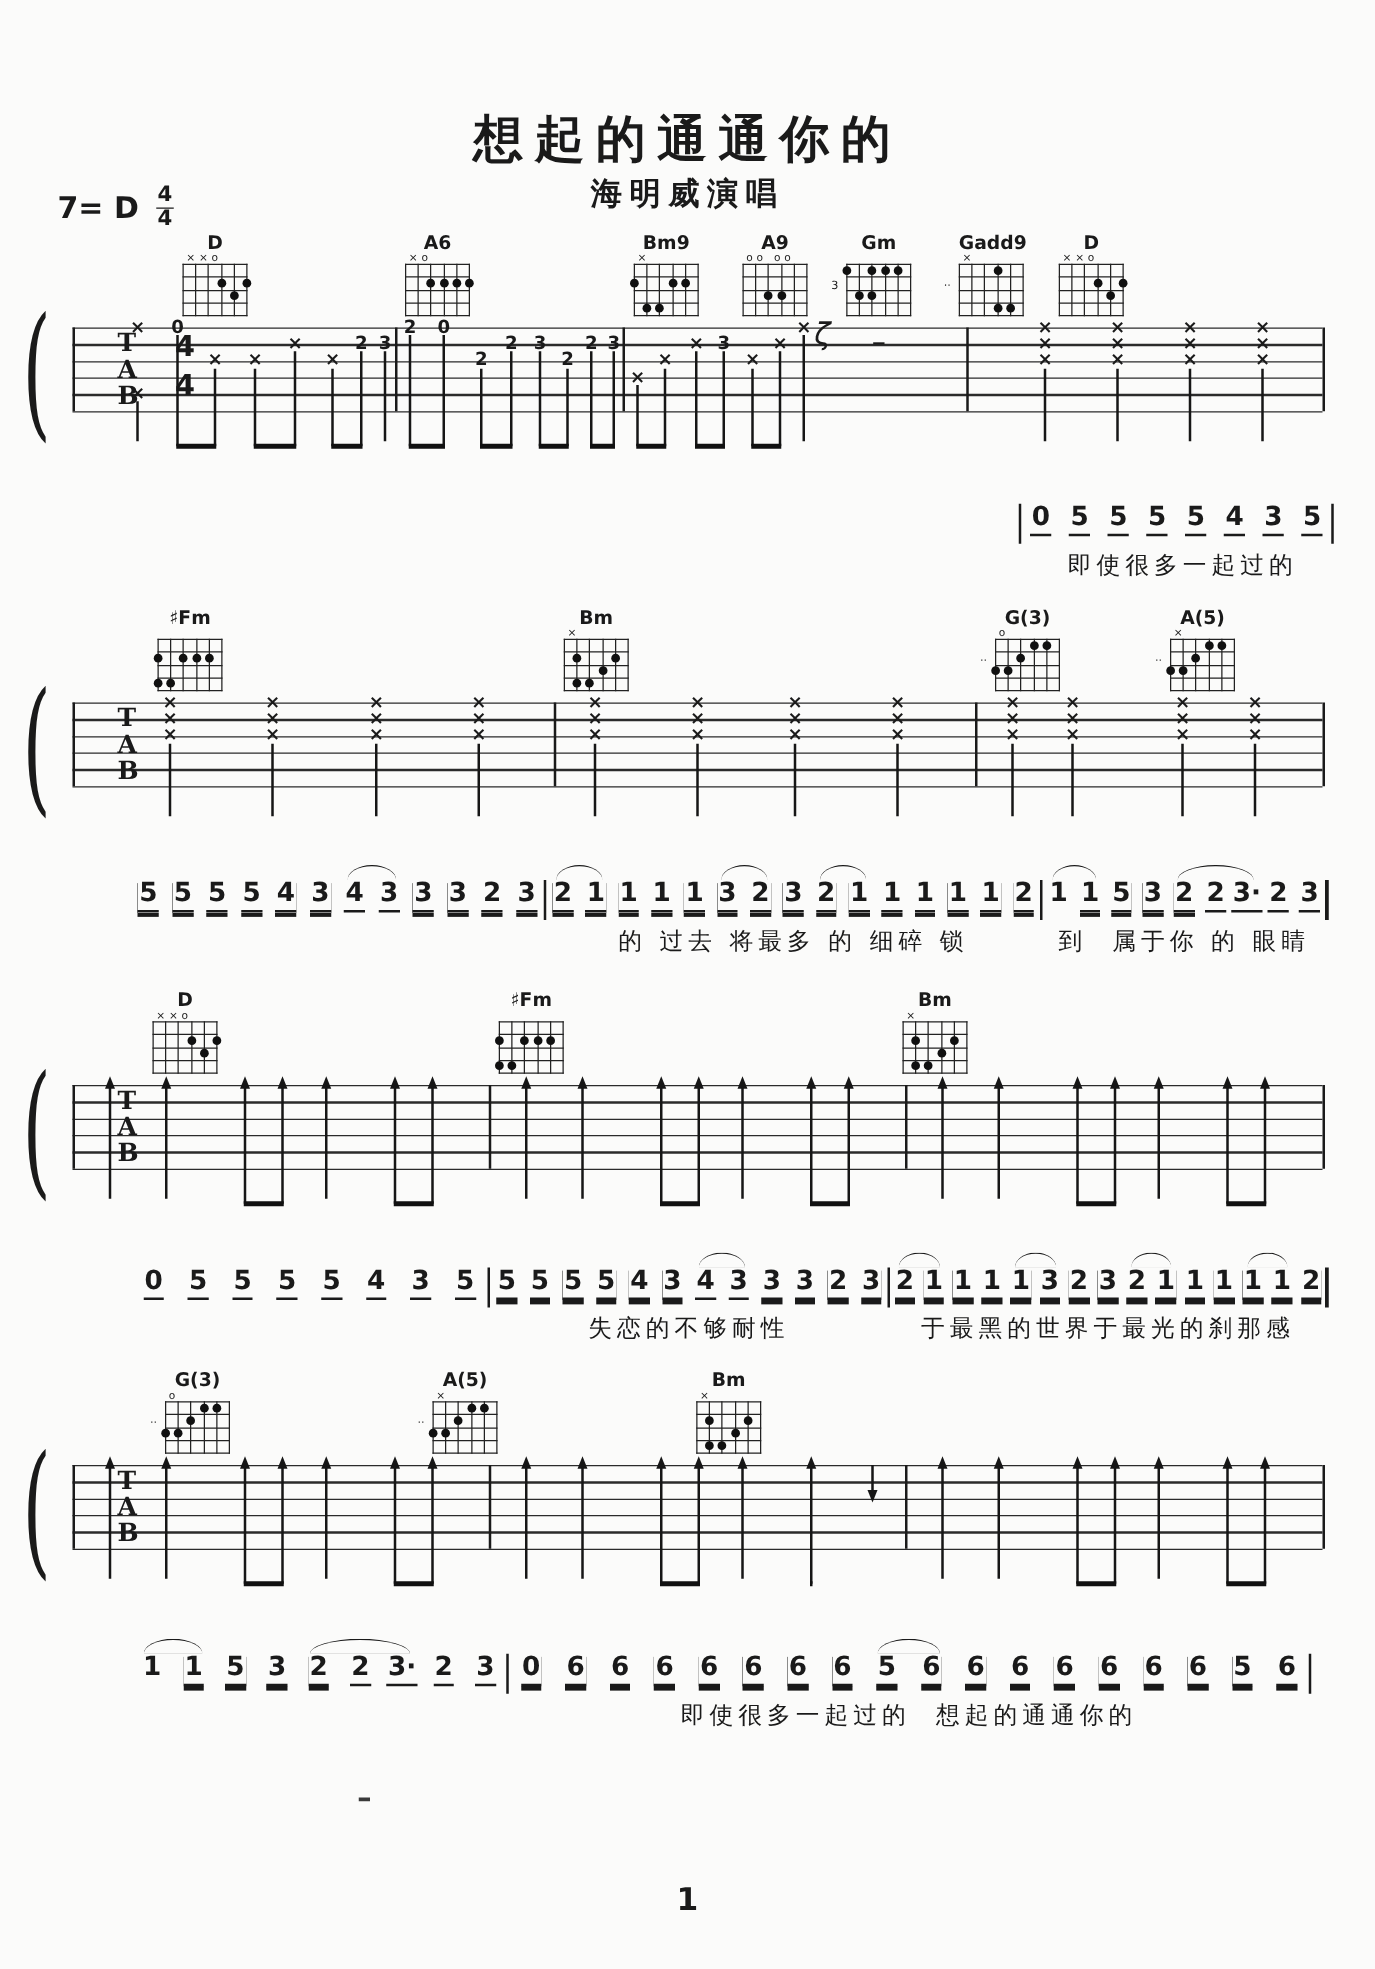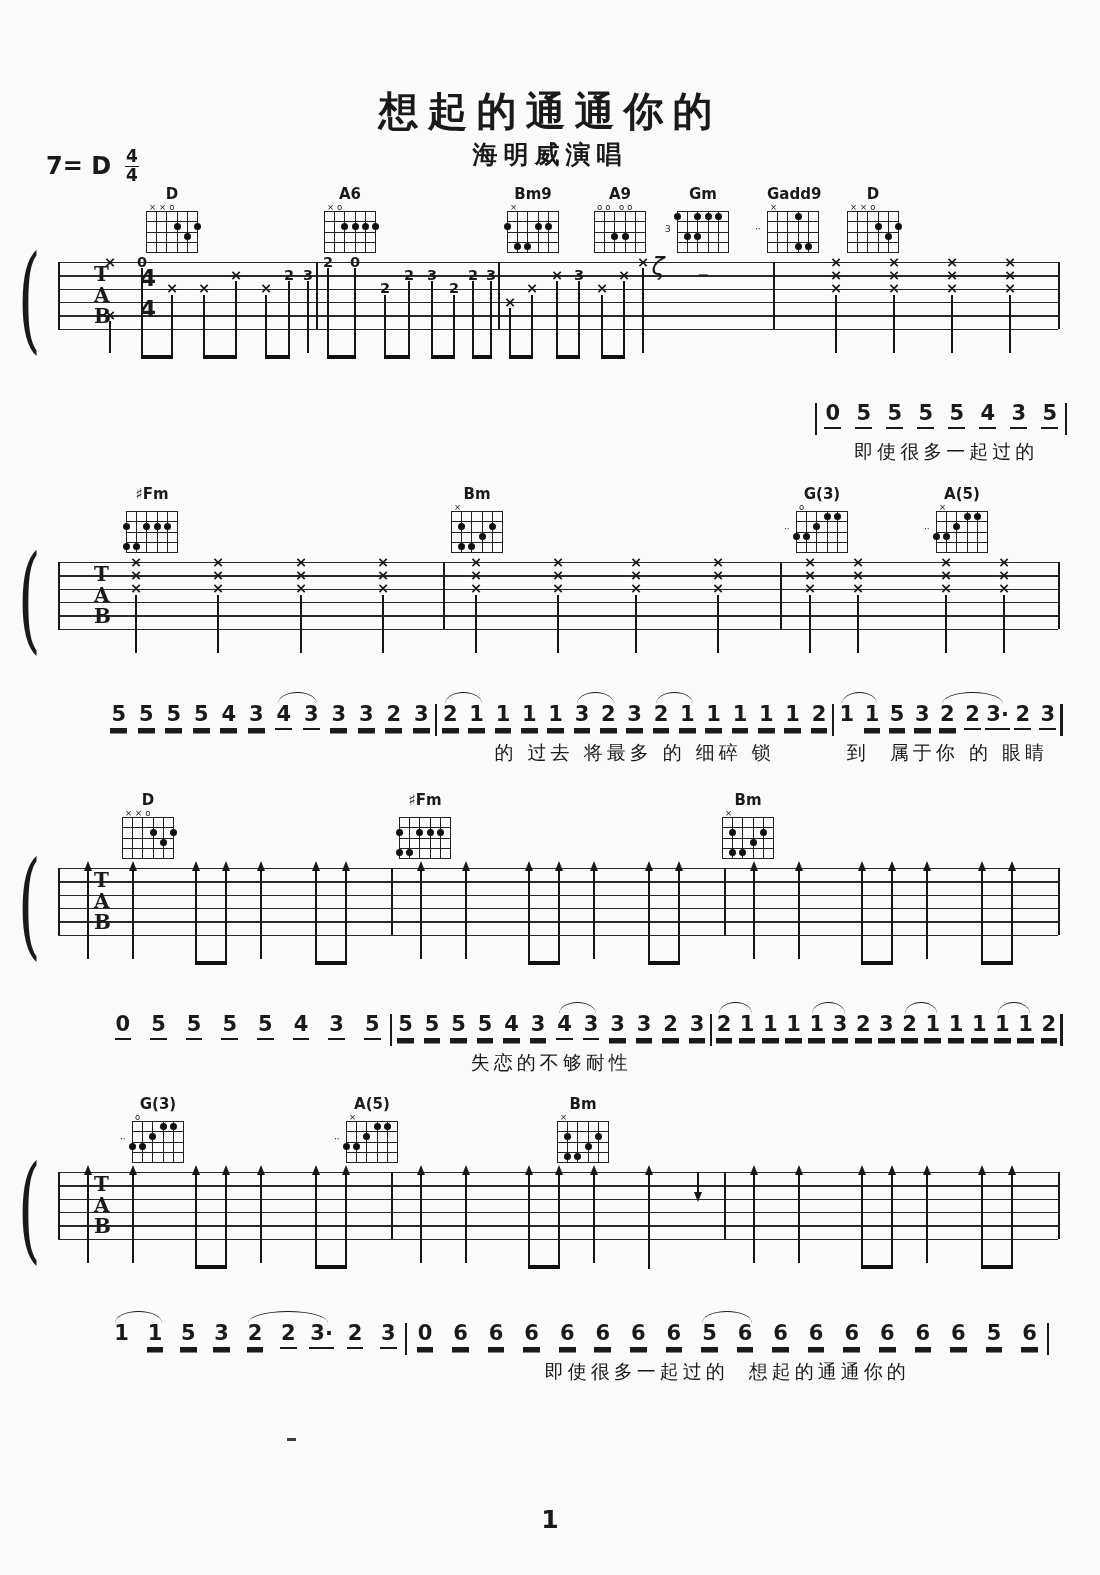--- a/index.html
+++ b/index.html
@@ -859,20 +859,21 @@
           <div class="tok"><div class="d u2">1</div></div>
           <div class="tok"><div class="d u2">1</div></div>
           <div class="tok"><div class="d u2">1</div></div>
           <div class="tok"><div class="d u2">1</div></div>
           <div class="tok"><div class="d u2">2</div></div>
         </div>
         <div class="arc" style="left: 6.96px; width: 32.48px;"></div>
         <div class="arc" style="left: 99.76px; width: 32.48px;"></div>
         <div class="arc" style="left: 192.56px; width: 32.48px;"></div>
         <div class="arc" style="left: 285.36px; width: 32.48px;"></div>
+        <div class="lyr">于最黑的世界于最光的刹那感</div>
       </div>
       <div class="jbar"></div>
     </div>
     <div class="jline" style="left: 105px; top: 1322px;">
       <div class="seg" style="width: 300px;">
         <div class="nrow">
           <div class="tok"><div class="d">1</div></div>
           <div class="tok"><div class="d u2">1</div></div>
           <div class="tok"><div class="d u2">5</div></div>
           <div class="tok"><div class="d u2">3</div></div>

